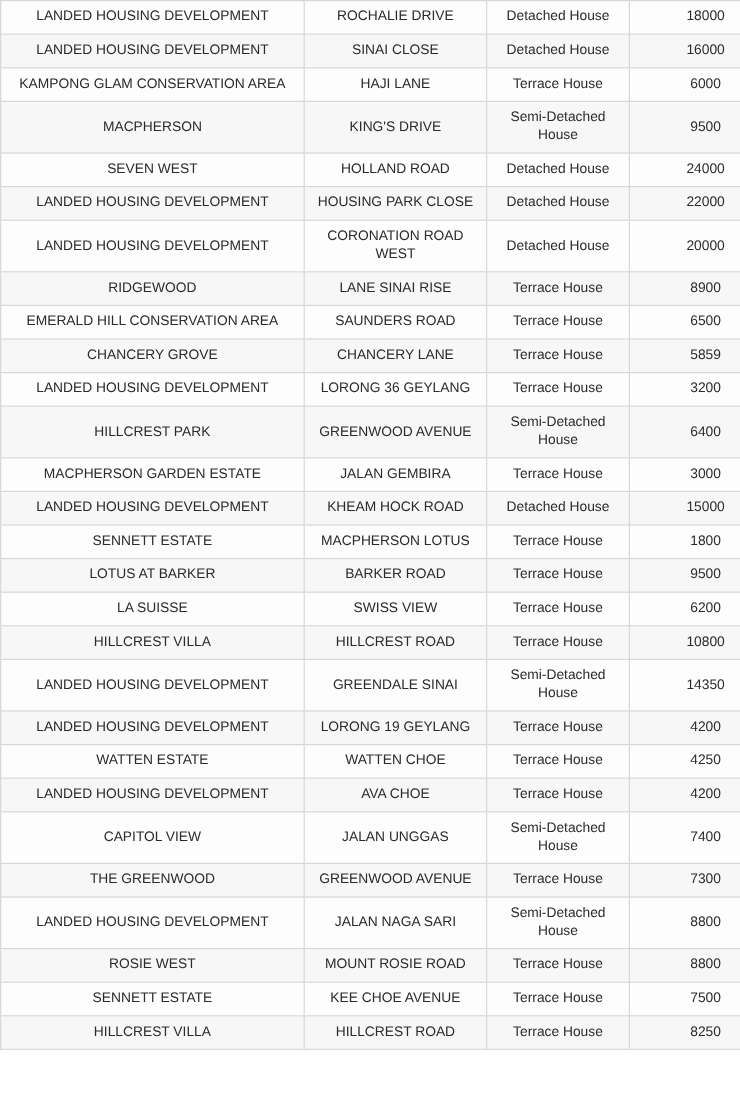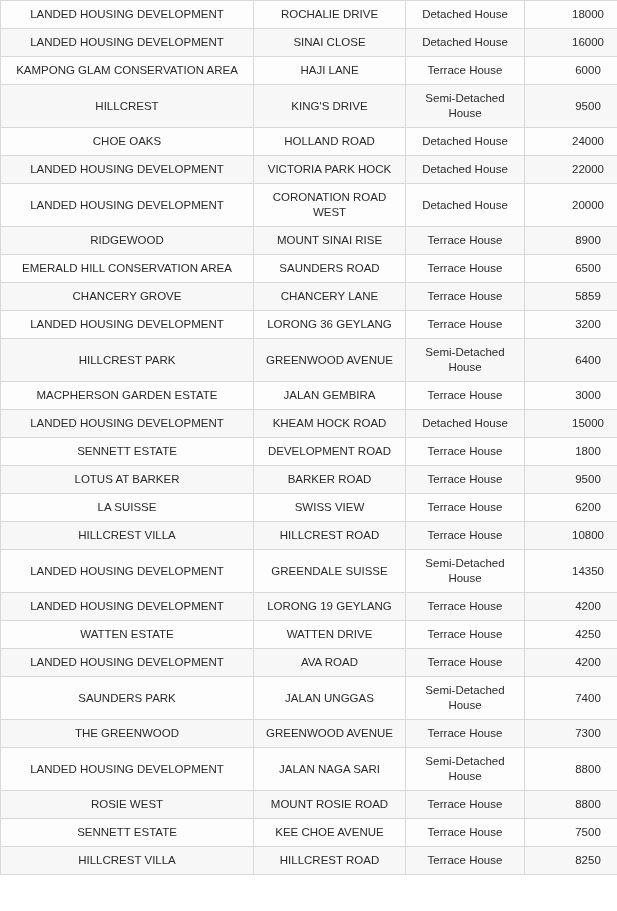--- a/index.html
+++ b/index.html
@@ -60,46 +60,46 @@
           <td class="col-type">Detached House</td>
           <td class="col-area">16000</td>
         </tr>
         <tr>
           <td class="col-project">KAMPONG GLAM CONSERVATION AREA</td>
           <td class="col-street">HAJI LANE</td>
           <td class="col-type">Terrace House</td>
           <td class="col-area">6000</td>
         </tr>
         <tr>
-          <td class="col-project">HILLCREST</td>
+          <td class="col-project">MACPHERSON</td>
           <td class="col-street">KING'S DRIVE</td>
           <td class="col-type">Semi-Detached House</td>
           <td class="col-area">9500</td>
         </tr>
         <tr>
-          <td class="col-project">CHOE OAKS</td>
+          <td class="col-project">SEVEN WEST</td>
           <td class="col-street">HOLLAND ROAD</td>
           <td class="col-type">Detached House</td>
           <td class="col-area">24000</td>
         </tr>
         <tr>
           <td class="col-project">LANDED HOUSING DEVELOPMENT</td>
-          <td class="col-street">VICTORIA PARK HOCK</td>
+          <td class="col-street">HOUSING PARK CLOSE</td>
           <td class="col-type">Detached House</td>
           <td class="col-area">22000</td>
         </tr>
         <tr>
           <td class="col-project">LANDED HOUSING DEVELOPMENT</td>
           <td class="col-street">CORONATION ROAD WEST</td>
           <td class="col-type">Detached House</td>
           <td class="col-area">20000</td>
         </tr>
         <tr>
           <td class="col-project">RIDGEWOOD</td>
-          <td class="col-street">MOUNT SINAI RISE</td>
+          <td class="col-street">LANE SINAI RISE</td>
           <td class="col-type">Terrace House</td>
           <td class="col-area">8900</td>
         </tr>
         <tr>
           <td class="col-project">EMERALD HILL CONSERVATION AREA</td>
           <td class="col-street">SAUNDERS ROAD</td>
           <td class="col-type">Terrace House</td>
           <td class="col-area">6500</td>
         </tr>
         <tr>
@@ -127,21 +127,21 @@
           <td class="col-area">3000</td>
         </tr>
         <tr>
           <td class="col-project">LANDED HOUSING DEVELOPMENT</td>
           <td class="col-street">KHEAM HOCK ROAD</td>
           <td class="col-type">Detached House</td>
           <td class="col-area">15000</td>
         </tr>
         <tr>
           <td class="col-project">SENNETT ESTATE</td>
-          <td class="col-street">DEVELOPMENT ROAD</td>
+          <td class="col-street">MACPHERSON LOTUS</td>
           <td class="col-type">Terrace House</td>
           <td class="col-area">1800</td>
         </tr>
         <tr>
           <td class="col-project">LOTUS AT BARKER</td>
           <td class="col-street">BARKER ROAD</td>
           <td class="col-type">Terrace House</td>
           <td class="col-area">9500</td>
         </tr>
         <tr>
@@ -151,44 +151,44 @@
           <td class="col-area">6200</td>
         </tr>
         <tr>
           <td class="col-project">HILLCREST VILLA</td>
           <td class="col-street">HILLCREST ROAD</td>
           <td class="col-type">Terrace House</td>
           <td class="col-area">10800</td>
         </tr>
         <tr>
           <td class="col-project">LANDED HOUSING DEVELOPMENT</td>
-          <td class="col-street">GREENDALE SUISSE</td>
+          <td class="col-street">GREENDALE SINAI</td>
           <td class="col-type">Semi-Detached House</td>
           <td class="col-area">14350</td>
         </tr>
         <tr>
           <td class="col-project">LANDED HOUSING DEVELOPMENT</td>
           <td class="col-street">LORONG 19 GEYLANG</td>
           <td class="col-type">Terrace House</td>
           <td class="col-area">4200</td>
         </tr>
         <tr>
           <td class="col-project">WATTEN ESTATE</td>
-          <td class="col-street">WATTEN DRIVE</td>
+          <td class="col-street">WATTEN CHOE</td>
           <td class="col-type">Terrace House</td>
           <td class="col-area">4250</td>
         </tr>
         <tr>
           <td class="col-project">LANDED HOUSING DEVELOPMENT</td>
-          <td class="col-street">AVA ROAD</td>
+          <td class="col-street">AVA CHOE</td>
           <td class="col-type">Terrace House</td>
           <td class="col-area">4200</td>
         </tr>
         <tr>
-          <td class="col-project">SAUNDERS PARK</td>
+          <td class="col-project">CAPITOL VIEW</td>
           <td class="col-street">JALAN UNGGAS</td>
           <td class="col-type">Semi-Detached House</td>
           <td class="col-area">7400</td>
         </tr>
         <tr>
           <td class="col-project">THE GREENWOOD</td>
           <td class="col-street">GREENWOOD AVENUE</td>
           <td class="col-type">Terrace House</td>
           <td class="col-area">7300</td>
         </tr>

